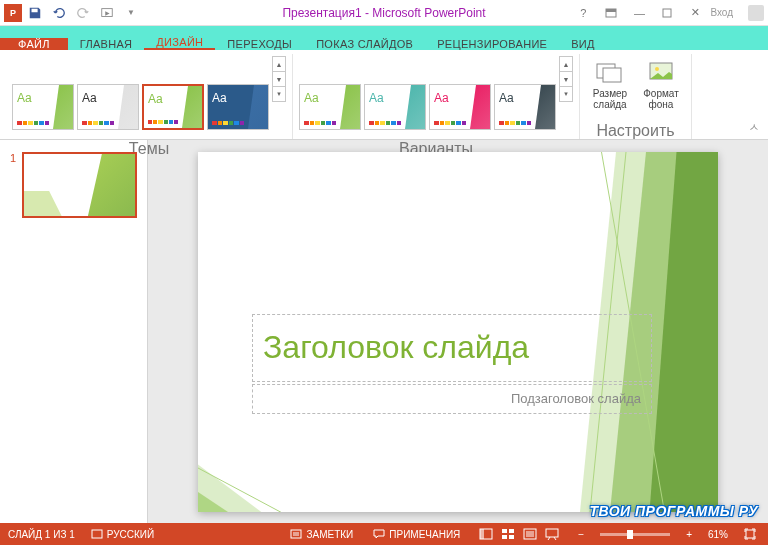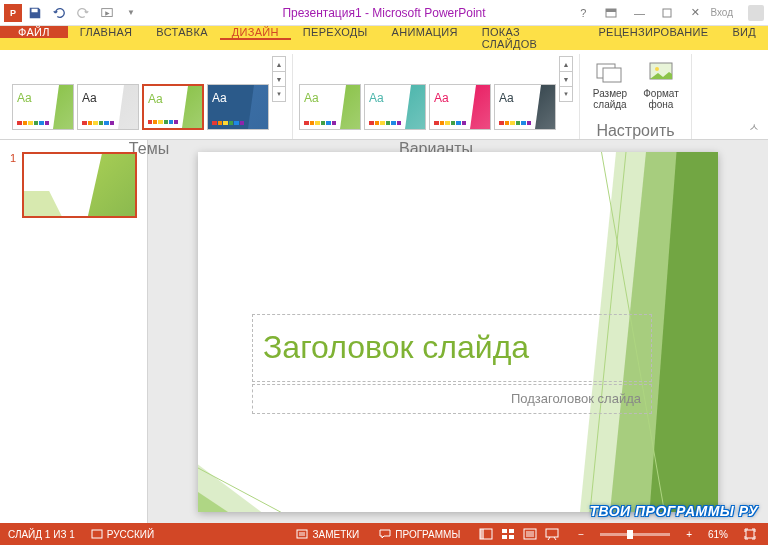--- a/index.html
+++ b/index.html
@@ -10,21 +10,21 @@
 .qat { display: flex; align-items: center; gap: 2px; padding-left: 4px; }
 .app-icon { width: 18px; height: 18px; background: #d24726; color: #fff; font-size: 9px; font-weight: bold; display: flex; align-items: center; justify-content: center; }
 .qat-btn { width: 22px; height: 22px; display: flex; align-items: center; justify-content: center; color: #5e5e5e; cursor: pointer; }
 .title-text { position: absolute; left: 50%; transform: translateX(-50%); font-size: 12px; color: #a21caf; }
 .win-controls { position: absolute; right: 4px; display: flex; align-items: center; gap: 2px; }
 .win-btn { width: 26px; height: 22px; display: flex; align-items: center; justify-content: center; color: #777; cursor: pointer; font-size: 11px; }
 .login-text { font-size: 10px; color: #999; margin-right: 13px; }
 .avatar { width: 16px; height: 16px; background: #ddd; border-radius: 2px; }
 
 
-.tabstrip { height: 24px; background: #fde047; display: flex; align-items: flex-start; }
+.tabstrip { height: 24px; background: #5eead4; display: flex; align-items: flex-end; }
 .tab { padding: 0 12px; display: flex; align-items: center; font-size: 11px; color: #444; cursor: pointer; text-transform: uppercase; letter-spacing: 0.3px; }
 .tab.file { background: #d24726; color: #fff; padding: 0 18px; }
 .tab.active { color: #d24726; border-bottom: 2px solid #d24726; }
 
 
 .ribbon { height: 90px; background: #fff; border-bottom: 1px solid #d4d4d4; display: flex; padding: 4px 6px 0 6px; position: relative; }
 .ribbon-group { display: flex; flex-direction: column; align-items: center; border-right: 1px solid #e5e5e5; padding: 0 6px; }
 .ribbon-group:last-of-type { border-right: none; }
 .group-content { display: flex; gap: 3px; flex: 1; align-items: flex-start; padding-top: 2px; }
 .group-label { font-size: 16px; color: #777; padding: 2px 0 4px; margin-top: 8px; }
@@ -116,24 +116,22 @@
       </div>
     <div class="win-btn">✕</div>
     <span class="login-text">Вход</span>
     <div class="avatar"></div>
   </div>
 </div>
 
 <div class="tabstrip">
   <div class="tab file">ФАЙЛ</div>
   <div class="tab">ГЛАВНАЯ</div>
-  <div class="tab">ВСТАВКА</div>
   <div class="tab active">ДИЗАЙН</div>
   <div class="tab">ПЕРЕХОДЫ</div>
-  <div class="tab">АНИМАЦИЯ</div>
   <div class="tab">ПОКАЗ СЛАЙДОВ</div>
   <div class="tab">РЕЦЕНЗИРОВАНИЕ</div>
   <div class="tab">ВИД</div>
 </div>
 
 <div class="ribbon">
   <div class="ribbon-group">
     <div class="group-content" id="themes-container">
         <div class="theme-thumb" style="background: rgb(255, 255, 255);">
           <div class="thumb-accent" style="background:linear-gradient(135deg,#8bc34a 0%,#8bc34acc 100%);clip-path:polygon(30% 0,100% 0,100% 100%,0 100%)"></div>
@@ -324,21 +322,21 @@
         <rect x="1" y="1" width="10" height="8" fill="none" stroke="#fff"></rect>
         <line x1="3" y1="4" x2="9" y2="4" stroke="#fff"></line>
         <line x1="3" y1="6" x2="9" y2="6" stroke="#fff"></line>
       </svg>
       <span>ЗАМЕТКИ</span>
     </span>
   <span class="status-btn">
       <svg width="12" height="10">
         <path d="M1 1h10v6H5l-2 2v-2H1z" fill="none" stroke="#fff"></path>
       </svg>
-      <span>ПРОГРАММЫ</span>
+      <span>ПРИМЕЧАНИЯ</span>
     </span>
   <div class="view-btns">
     <div class="view-btn">
         <svg width="14" height="12">
           <rect x="1" y="1" width="12" height="10" fill="none" stroke="#fff"></rect>
           <rect x="1" y="1" width="4" height="10" fill="#fff" opacity="0.6"></rect>
         </svg>
       </div>
     <div class="view-btn">
         <svg width="14" height="12">

